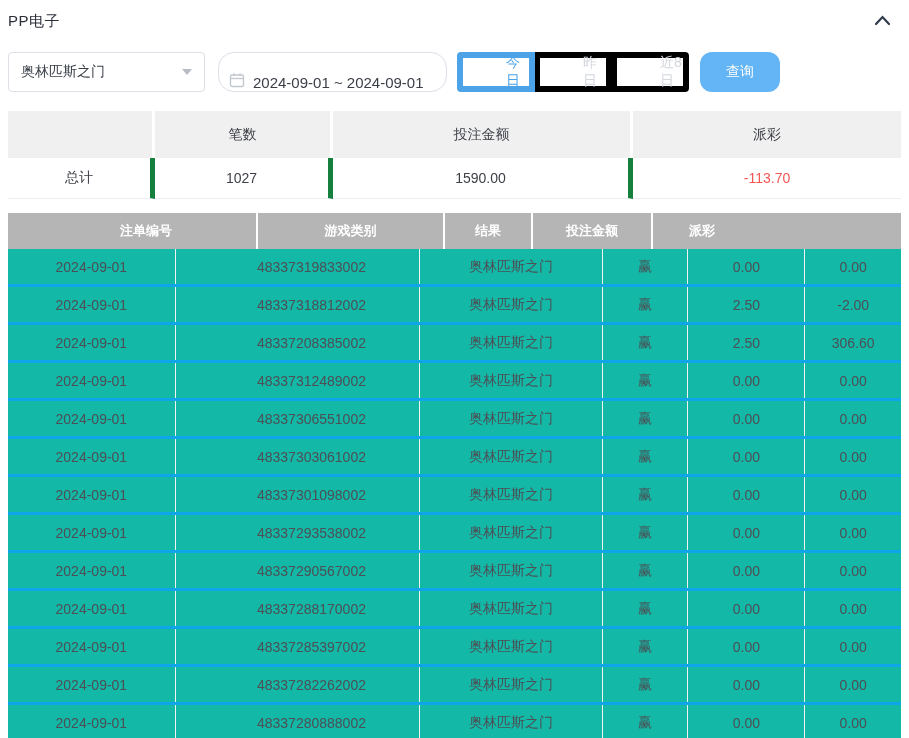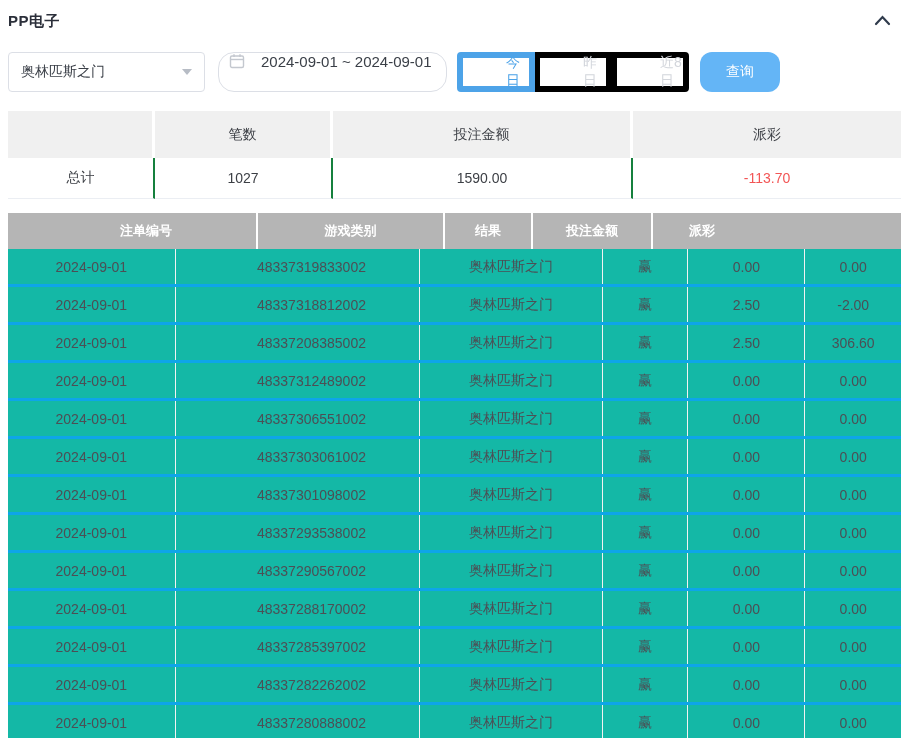--- a/index.html
+++ b/index.html
@@ -7,38 +7,38 @@
   body {
     font-family: "Liberation Sans", "DejaVu Sans", sans-serif;
     background: #ffffff;
     overflow: hidden;
     color: #3c3f45;
   }
   .page { padding: 12px 8px 0 8px; }
 
   
   .panel-header { display: flex; justify-content: space-between; align-items: center; margin-bottom: 21px; }
-  .panel-title { font-size: 15px; font-weight: bold; color: #2b2f3a; letter-spacing: .5px; }
+  .panel-title { font-size: 15px; font-weight: normal; color: #2b2f3a; letter-spacing: .5px; }
   .collapse-btn { margin-right: 10px; cursor: pointer; display: flex; align-items: center; }
 
   
   .filters { display: flex; align-items: center; margin-bottom: 19px; }
   .select-box {
     width: 197px; height: 40px; border: 1px solid #dcdfe6; border-radius: 4px;
     display: flex; align-items: center; justify-content: space-between;
     padding: 0 12px; font-size: 14px; color: #3a3f47; cursor: pointer; background: #fff;
   }
   .caret-down {
     width: 0; height: 0;
     border-left: 5px solid transparent; border-right: 5px solid transparent;
     border-top: 6px solid #b7bcc5;
   }
   .date-box {
     width: 229px; height: 40px; border: 1px solid #dcdfe6; border-radius: 16px;
-    display: flex; align-items: flex-start; gap: 16px;
+    display: flex; align-items: flex-end; gap: 8px;
     padding: 0 10px; margin-left: 13px; font-size: 15px; color: #3a3f47; cursor: pointer; background: #fff;
   }
   .btn-group { display: flex; margin-left: 10px; }
   .range-btn {
     width: 78px; height: 40px; background: #fff; border: 6px solid #000000;
     font-size: 14px; color: #d3d6dc; display: flex; align-items: center; justify-content: center;
     margin-left: -1px; cursor: pointer; padding-left: 43px;
   }
   .range-btn:first-child { border-radius: 4px 0 0 4px; margin-left: 0; }
   .range-btn:last-child { border-radius: 0 4px 4px 0; }
@@ -48,21 +48,21 @@
     border: none; border-radius: 12px; font-size: 14px; cursor: pointer;
     display: flex; align-items: center; justify-content: center;
   }
 
   
   .summary { width: 893px; margin-bottom: 14px; font-size: 14px; }
   .sum-row { display: flex; }
   .cell { display: flex; align-items: center; justify-content: center; }
   .sum-row.head .cell { background: #f0f0f0; height: 47px; border-right: 3px solid #fff; }
   .sum-row.head .cell:last-child { border-right: none; }
-  .sum-row.body .cell { background: #fff; height: 41px; border-right: 2px solid #15803d; border-bottom: 1px solid #ebeef3; }
+  .sum-row.body .cell { background: #fff; height: 41px; border-right: 5px solid #15803d; border-bottom: 1px solid #ebeef3; }
   .sum-row.body .cell:last-child { border-right: none; }
   .sc0 { width: 147px; } .sc1 { width: 178px; } .sc2 { width: 300px; } .sc3 { width: 268px; }
 
   
   .main-table { width: 893px; font-size: 14px; }
   .m-head { display: flex; background: #b5b5b5; height: 36px; }
   .m-head .mcell {
     color: #fff; font-weight: bold; font-size: 13px;
     border-right: 2px solid #fff; display: flex; align-items: center; justify-content: center;
   }

